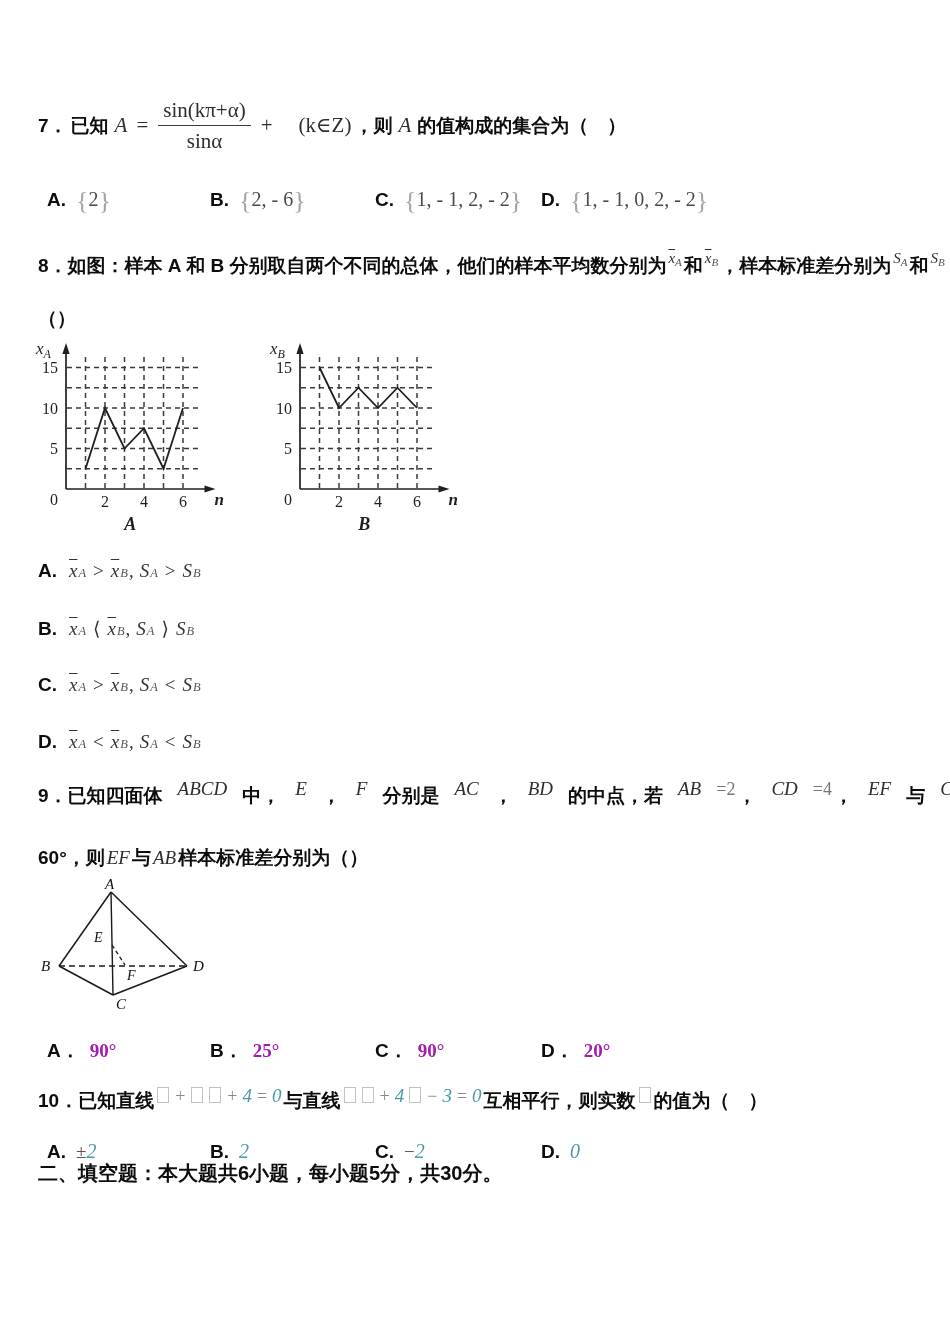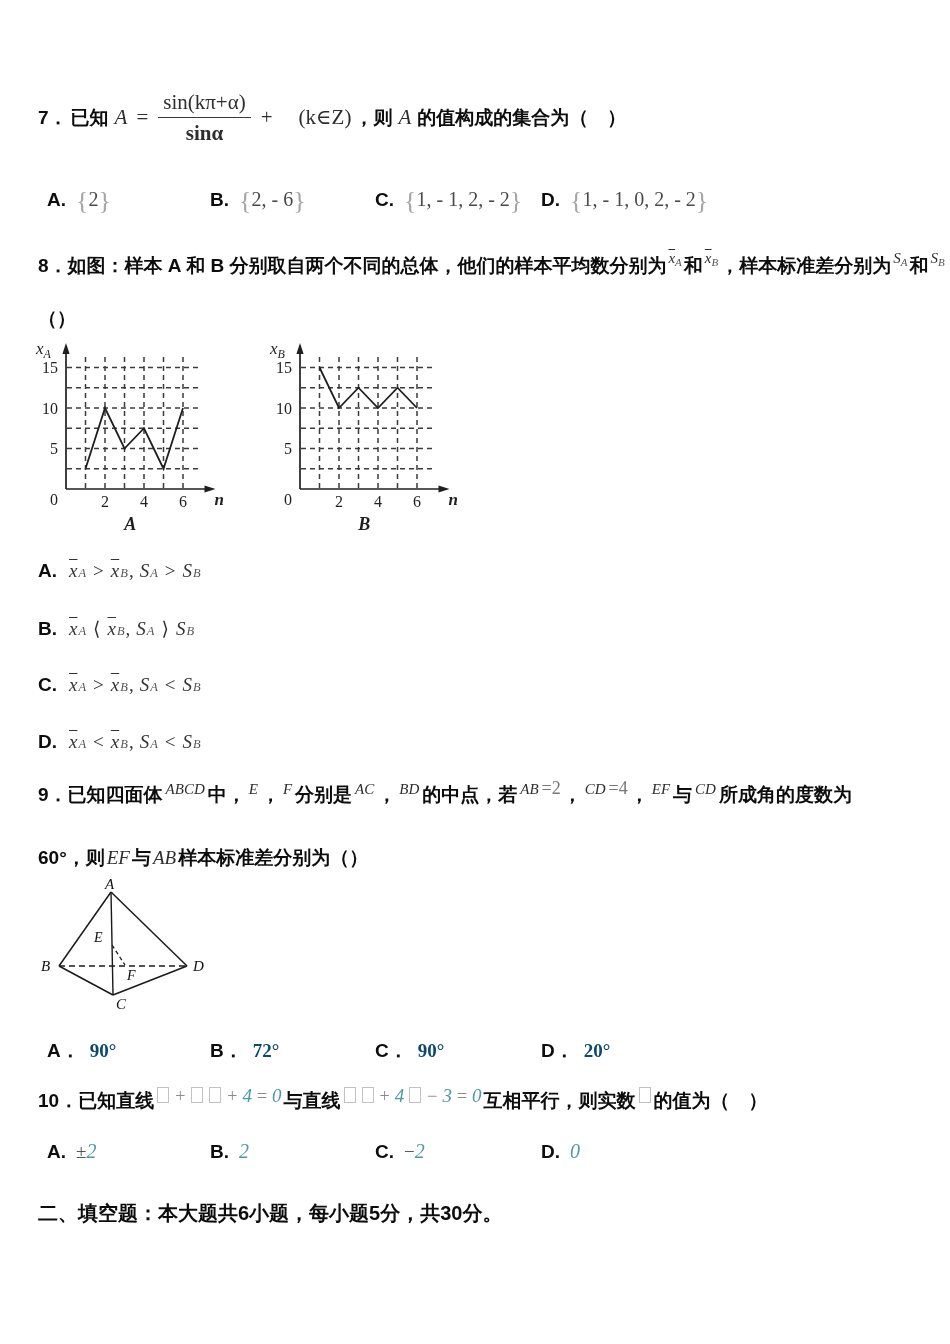--- a/index.html
+++ b/index.html
@@ -6,46 +6,46 @@
   body{width:950px;height:1344px;font-family:"Liberation Sans","DejaVu Sans",sans-serif;color:#0d0d0d;}
   .page{position:relative;width:950px;height:1344px;background:#fff;overflow:hidden;}
   .row{position:absolute;left:38px;white-space:nowrap;}
   .cn{font-weight:700;font-size:19px;color:#0d0d0d;}
   .cnbig{font-weight:700;font-size:20px;color:#0d0d0d;}
   .it{font-style:italic;}
   
   #q7{top:88px;display:flex;align-items:center;gap:3px;}
   .fvar{font-family:"Liberation Serif","DejaVu Serif",serif;font-style:italic;font-size:21px;color:#2e2e2e;margin:0 3px;}
   .fop{font-family:"Liberation Serif","DejaVu Serif",serif;font-size:21px;color:#2e2e2e;margin:0 3px;}
-  .frac{display:inline-flex;flex-direction:column;text-align:center;font-family:"Liberation Serif","DejaVu Serif",serif;font-size:21px;color:#2e2e2e;margin:1px 4px;line-height:1.25;}
+  .frac{display:inline-flex;flex-direction:column;text-align:center;font-family:"Liberation Serif","DejaVu Serif",serif;font-size:21px;color:#2e2e2e;margin:9px 4px;line-height:1.25;}
   .fnum{border-bottom:1.6px solid #3a3a3a;padding:0 5px 2px;}
-  .fden{padding-top:2px;font-weight:bold;}
+  .fden{padding-top:2px;}
   .fcond{font-family:"Liberation Serif","DejaVu Serif",serif;font-size:21px;color:#2e2e2e;margin-left:20px;}
   
   .optrow{position:absolute;left:0;width:950px;height:42px;}
   .opt{position:absolute;top:0;display:flex;align-items:baseline;gap:10px;}
   .o1{left:47px;} .o2{left:210px;} .o3{left:375px;} .o4{left:541px;}
   .olabel{font-weight:700;font-size:19px;color:#0d0d0d;}
   .setval{font-family:"Liberation Serif","DejaVu Serif",serif;font-size:20px;color:#4a4a4a;}
   .brc{font-family:"Liberation Serif","DejaVu Serif",serif;font-size:26px;color:#a5a5a5;font-weight:300;vertical-align:-3px;line-height:1;}
   
   .rt{font-family:"Liberation Serif","DejaVu Serif",serif;font-size:15px;color:#2e2e2e;vertical-align:9px;margin:0 2px;}
   .rtsub{font-size:11px;font-style:italic;vertical-align:-3px;color:#555;}
   .xbar{text-decoration:overline;font-style:italic;}
   
   .q8f{font-family:"Liberation Serif","DejaVu Serif",serif;font-size:19px;color:#333;display:flex;align-items:baseline;}
   .msub{font-size:12.5px;font-style:italic;vertical-align:-5px;color:#555;margin-left:1px;}
   .rel{margin:0 7px;color:#333;}
   .mcomma{margin:0 6px 0 1px;color:#333;}
   .q8row{display:flex;align-items:baseline;gap:12px;}
   
-  .rv{font-family:"Liberation Serif","DejaVu Serif",serif;font-style:italic;font-size:15px;color:#2e2e2e;vertical-align:7px;margin:0 3px;}
+  .rv{font-family:"Liberation Serif","DejaVu Serif",serif;font-style:italic;font-size:19px;color:#2e2e2e;vertical-align:7px;margin:0 15px;}
   .rnum{font-family:"Liberation Serif","DejaVu Serif",serif;font-style:normal;font-size:18px;color:#777;vertical-align:7px;margin-right:2px;}
   .bv{font-family:"Liberation Serif","DejaVu Serif",serif;font-style:italic;font-size:19px;color:#2e2e2e;margin:0 2px;}
-  .deg{font-family:"Liberation Serif","DejaVu Serif",serif;font-weight:700;font-size:19px;color:#0c4a6e;}
+  .deg{font-family:"Liberation Serif","DejaVu Serif",serif;font-weight:700;font-size:19px;color:#a21caf;}
   
   .req{vertical-align:5px;}
   .box{display:inline-block;width:10px;height:14px;border:1.5px solid #c2c2c2;margin:0 3px;vertical-align:-1px;background:#fff;}
   .op{font-family:"Liberation Serif","DejaVu Serif",serif;color:#8a8a8a;font-size:18px;margin:0 3px;}
   .tnum{font-family:"Liberation Serif","DejaVu Serif",serif;font-style:italic;font-size:19px;margin:0 2px;}
   .osign{font-family:"Liberation Serif","DejaVu Serif",serif;font-size:19px;color:#555;}
   .oval{font-family:"Liberation Serif","DejaVu Serif",serif;font-style:italic;font-size:20px;}
   
   #charts{position:absolute;top:336px;left:30px;display:flex;gap:14px;}
   #figure{position:absolute;top:878px;left:35px;}
@@ -249,21 +249,21 @@
     </svg>
   </div>
 
   <div class="optrow" style="top:1038px;">
     <span class="opt o1">
         <span class="olabel">A．</span>
         <span class="deg">90°</span>
       </span>
     <span class="opt o2">
         <span class="olabel">B．</span>
-        <span class="deg">72°</span>
+        <span class="deg">25°</span>
       </span>
     <span class="opt o3">
         <span class="olabel">C．</span>
         <span class="deg">90°</span>
       </span>
     <span class="opt o4">
         <span class="olabel">D．</span>
         <span class="deg">20°</span>
       </span>
   </div>
@@ -284,17 +284,17 @@
     <span class="opt o3">
         <span class="olabel">C.</span>
         <span><span class="osign">−</span><span class="oval teal" style="color: rgb(75, 154, 165);">2</span></span>
       </span>
     <span class="opt o4">
         <span class="olabel">D.</span>
         <span><span class="osign"></span><span class="oval teal" style="color: rgb(75, 154, 165);">0</span></span>
       </span>
   </div>
 
-  <div class="row" style="top:1200px;">
+  <div class="row" style="top:1160px;">
     <span class="cnbig">二、填空题：本大题共6小题，每小题5分，共30分。</span>
   </div>
 
 </div>
 
 </body></html>

